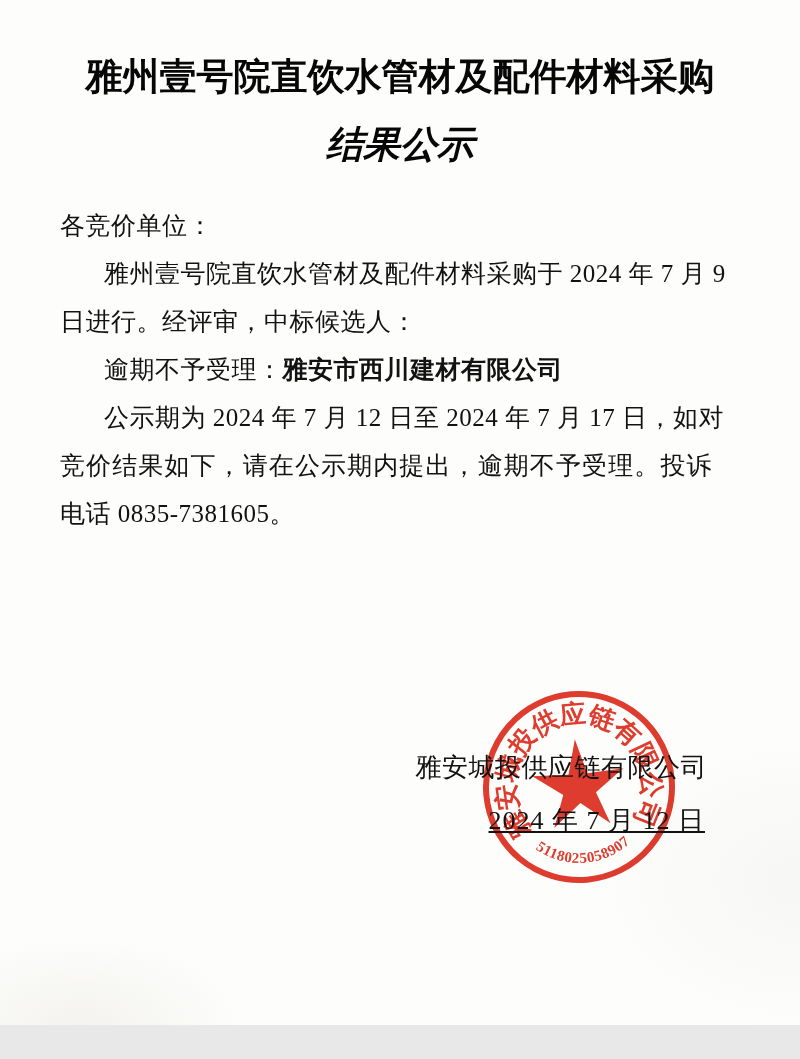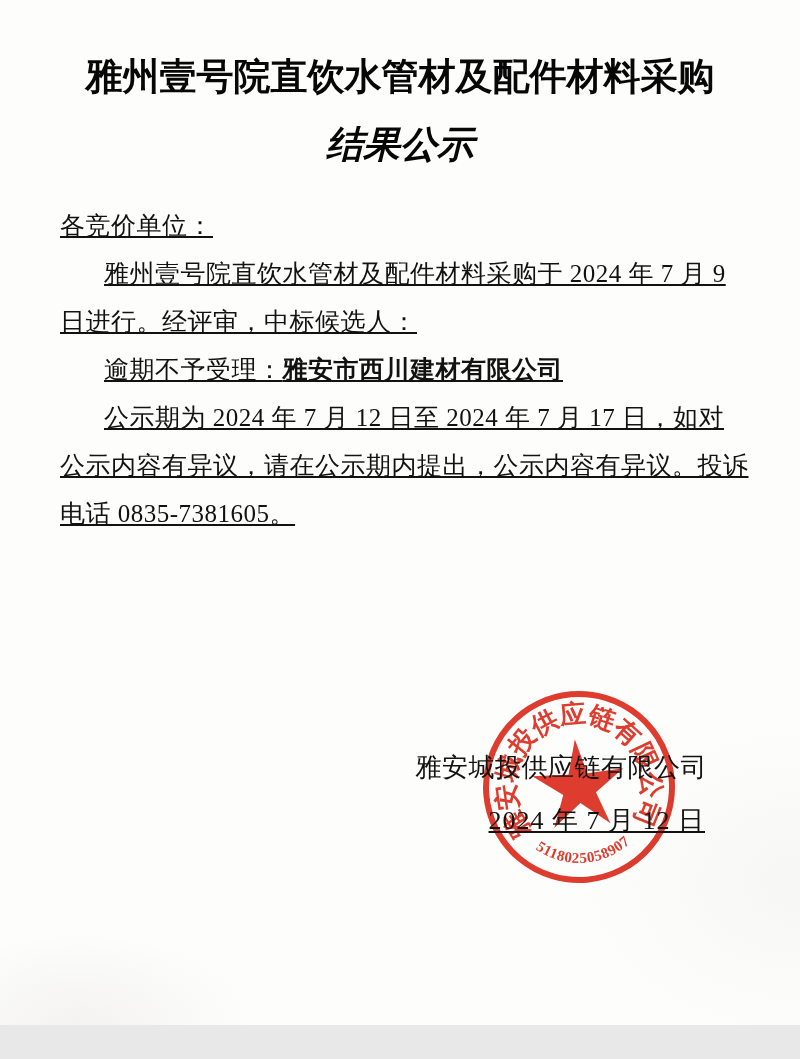--- a/index.html
+++ b/index.html
@@ -18,21 +18,21 @@
   }
   .title {
     position:absolute; left:0; width:100%;
     margin:0; text-align:center;
     font-size:37px; font-weight:bold; color:#070707;
     letter-spacing:0px; line-height:42px;
   }
   .title-1 { top:56px; }
   .title-2 { top:124px;font-style:italic; }
   .doc-body {
-    position:absolute; left:60px; top:202px; width:652px;text-decoration:underline;
+    position:absolute; left:60px; top:202px; width:652px;
   }
   .ln {
     margin:0; height:48px; line-height:48px;
     font-size:25px; white-space:nowrap; letter-spacing:.5px;
   }
   .indent { padding-left:44px; }
   .fill { text-align:justify; text-align-last:justify; }
   .bold { font-weight:bold;margin-top:28px; }
   .sig-company {
     position:absolute; top:750px; right:93px;
@@ -58,21 +58,21 @@
 
   <h1 class="title title-1">雅州壹号院直饮水管材及配件材料采购</h1>
   <h1 class="title title-2">结果公示</h1>
 
   <div class="doc-body">
     <p class="ln">各竞价单位：</p>
     <p class="ln indent fill">雅州壹号院直饮水管材及配件材料采购于 2024 年 7 月 9</p>
     <p class="ln">日进行。经评审，中标候选人：</p>
     <p class="ln indent"><span>逾期不予受理：</span><span class="bold">雅安市西川建材有限公司</span></p>
     <p class="ln indent fill">公示期为 2024 年 7 月 12 日至 2024 年 7 月 17 日，如对</p>
-    <p class="ln fill">公示内容有异议，请在公示期内提出，公示内容有异议。投诉</p>
+    <p class="ln fill">竞价结果如下，请在公示期内提出，逾期不予受理。投诉</p>
     <p class="ln">电话 0835-7381605。</p>
   </div>
 
   <div class="stamp">
     <svg width="210" height="210" viewBox="-105 -105 210 210">
       <defs>
         <path id="ring-path" d="M -50.4 39.4 A 64 64 0 1 1 50.4 39.4" fill="none"></path>
         <path id="code-path" d="M -49 58 A 76 76 0 0 0 49 58" fill="none"></path>
       </defs>
       <circle cx="0" cy="0" r="93" fill="none" stroke-width="6" stroke="#dd2b1c"></circle>

